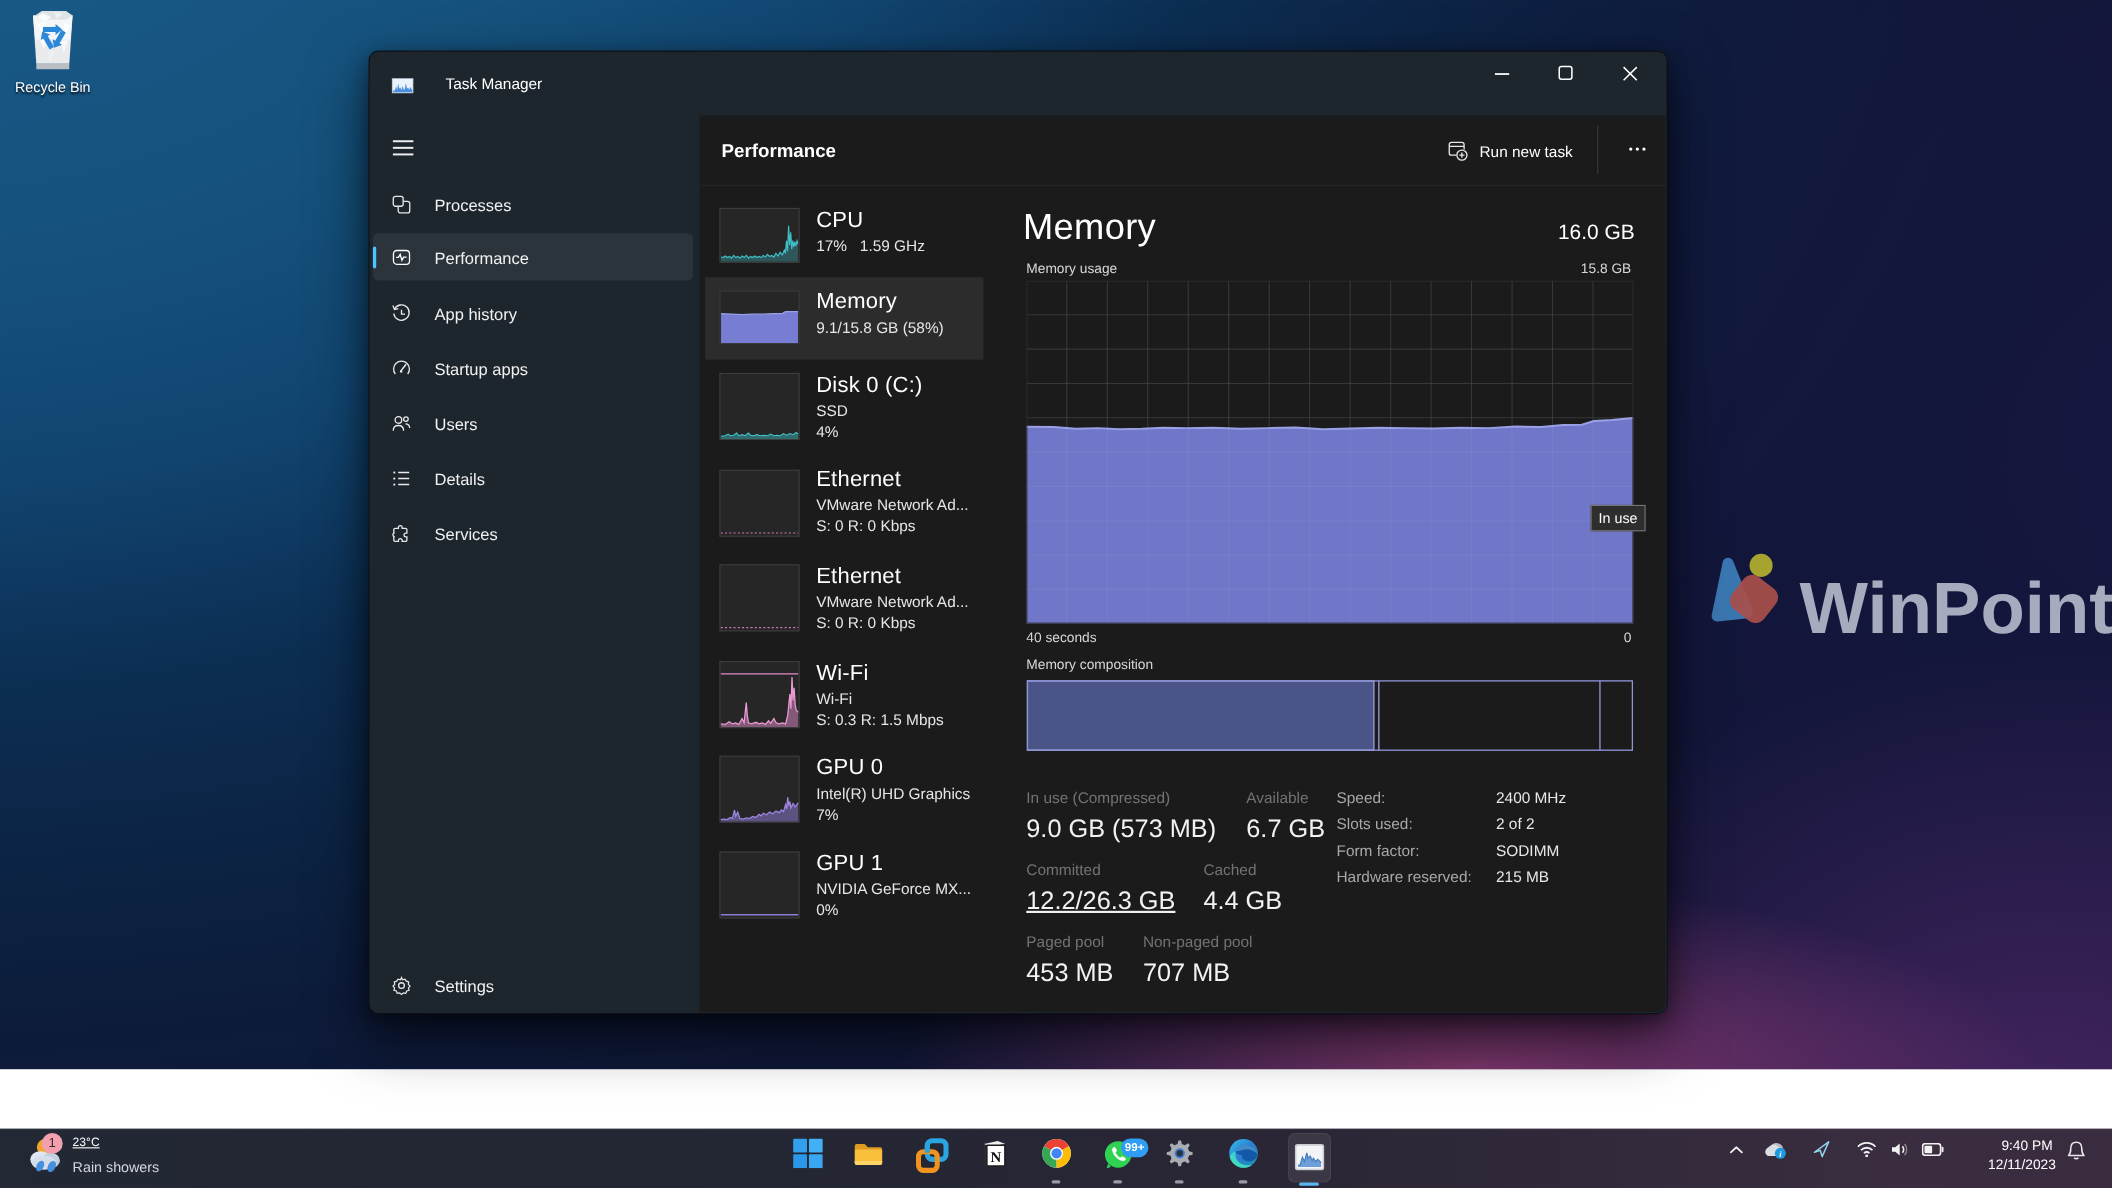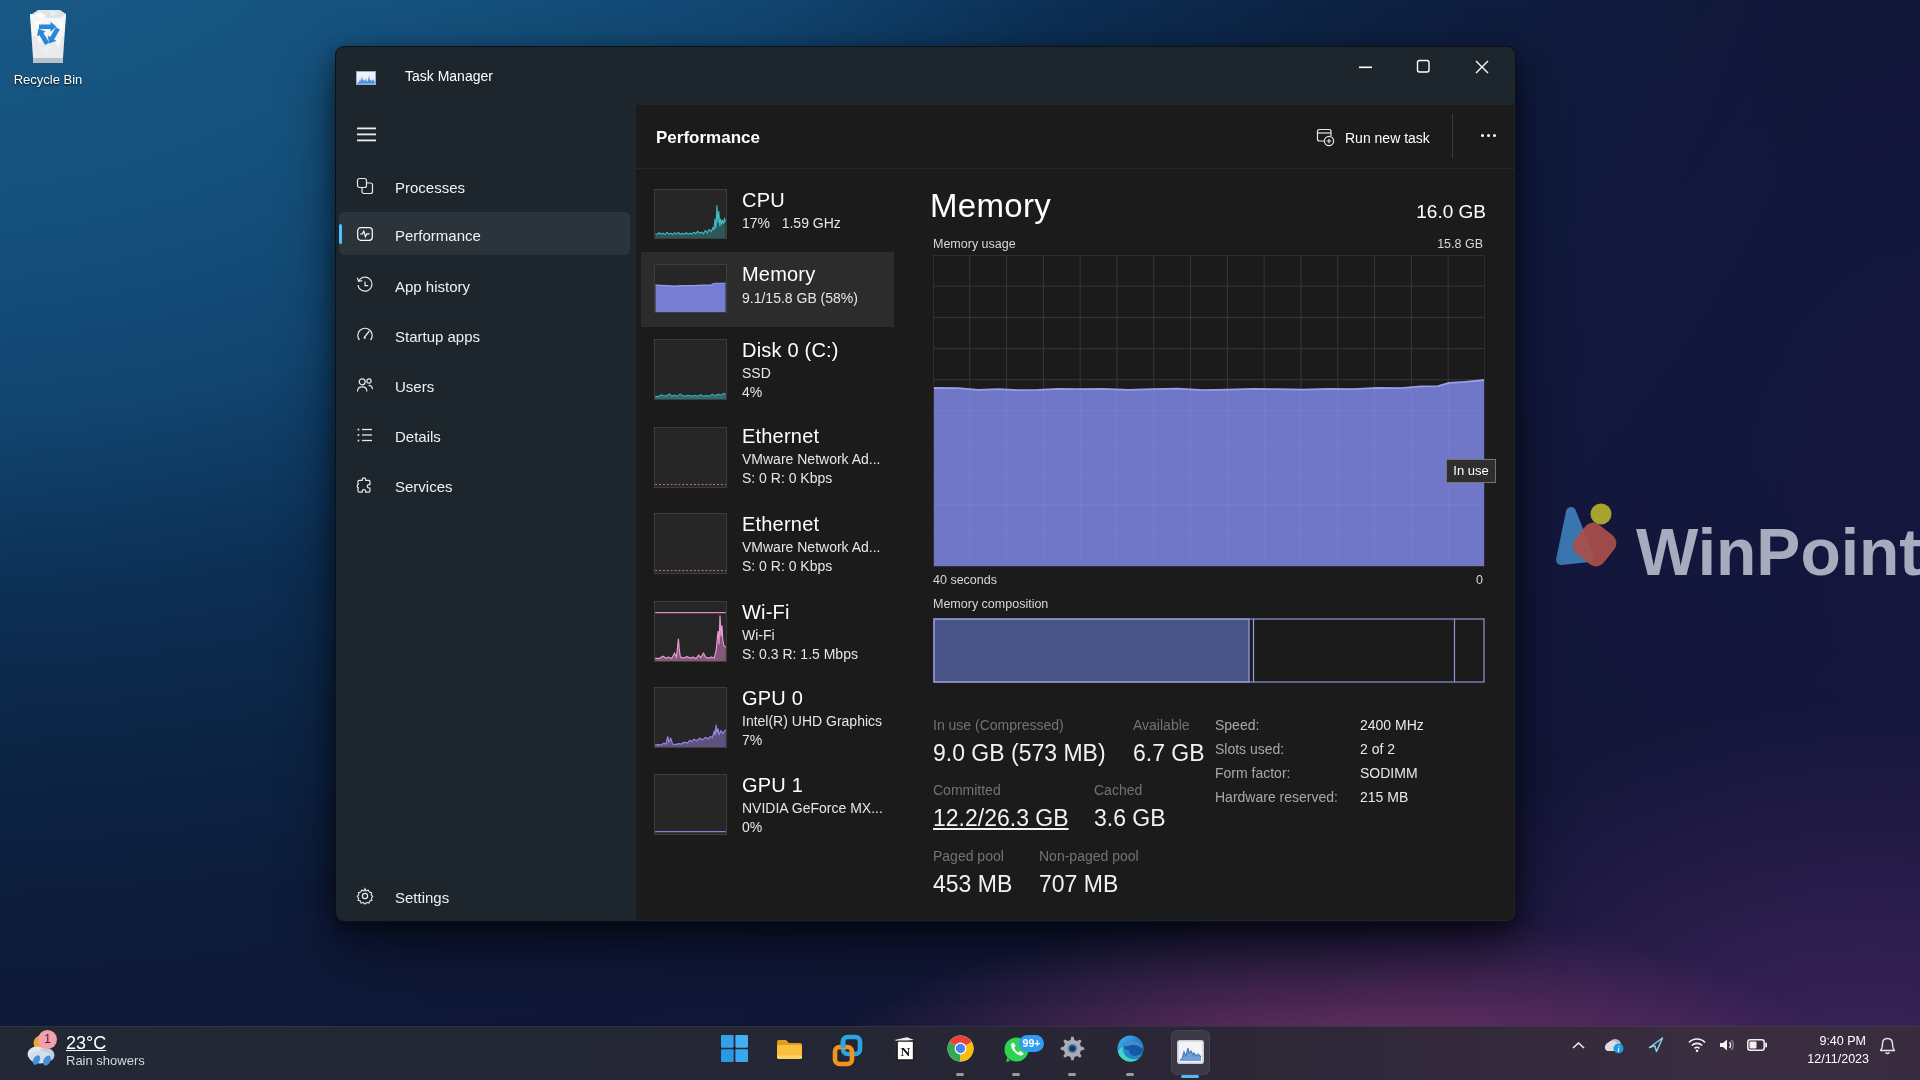--- a/index.html
+++ b/index.html
@@ -1,18 +1,18 @@
 <!DOCTYPE html>
 <html><head>
 <meta charset="utf-8">
 <style>
 * { margin:0; padding:0; box-sizing:border-box; }
 html,body { width:1920px; height:1080px; overflow:hidden; font-family:"Liberation Sans", sans-serif; }
 #desktop {
-  position:absolute; left:0; top:0; width:1920px; height:1080px;
+  position:absolute; left:0; top:0; width:1920px; height:972px;
   background:
     radial-gradient(740px 250px at 69.5% 100.5%, rgba(224,84,156,0.52), rgba(224,84,156,0) 70%),
     radial-gradient(880px 640px at 97% 103%, rgba(126,54,142,0.44), rgba(126,54,142,0) 64%),
     radial-gradient(1600px 1150px at 110% 42%, rgba(26,24,74,0.5), rgba(26,24,74,0) 72%),
     radial-gradient(2400px 1600px at -5% -18%, #1b5f8e 0%, #15517c 26%, #114570 38%, #0c2e53 50%, #0c2444 60%, #0d1b3a 70%, #101635 82%, #111535 100%);
 }
 .abs { position:absolute; }
 .txt { position:absolute; white-space:nowrap; }
 
 
@@ -272,21 +272,21 @@
       <path d="M521.5,1 V64" stroke="#8f96d8" stroke-width="1.2"></path>
     </svg></div>
 
     <div class="lbl" style="left:297px; top:612px;">In use (Compressed)</div>
     <div class="lbl" style="left:497px; top:612px;">Available</div>
     <div class="val" style="left:297px; top:637px;">9.0 GB (573 MB)</div>
     <div class="val" style="left:497px; top:637px;">6.7 GB</div>
     <div class="lbl" style="left:297px; top:677px;">Committed</div>
     <div class="lbl" style="left:458px; top:677px;">Cached</div>
     <div class="val" style="left:297px; top:702px;text-decoration:underline;">12.2/26.3 GB</div>
-    <div class="val" style="left:458px; top:702px;">3.6 GB</div>
+    <div class="val" style="left:458px; top:702px;">4.4 GB</div>
     <div class="lbl" style="left:297px; top:743px;">Paged pool</div>
     <div class="lbl" style="left:403px; top:743px;">Non-paged pool</div>
     <div class="val" style="left:297px; top:768px;">453 MB</div>
     <div class="val" style="left:403px; top:768px;">707 MB</div>
 
     <div class="rlbl" style="top:612px;">Speed:</div>          
         <div class="rval" style="top:612px;">2400 MHz</div>
     <div class="rlbl" style="top:636px;">Slots used:</div>      
         <div class="rval" style="top:636px;">2 of 2</div>
     <div class="rlbl" style="top:660px;">Form factor:</div>     
@@ -303,21 +303,21 @@
     <circle cx="22" cy="8" r="6.5" fill="#1d2530"></circle>
     <ellipse cx="13" cy="22" rx="9.5" ry="7.5" fill="#dde6f1"></ellipse>
     <ellipse cx="22" cy="23" rx="8.5" ry="7" fill="#c3cfdf"></ellipse>
     <ellipse cx="16" cy="25" rx="11" ry="6.5" fill="#d3deea"></ellipse>
     <g fill="#4590dd">
       <ellipse cx="12.5" cy="28" rx="3.2" ry="5.2" transform="rotate(28 12.5 28)"></ellipse>
       <ellipse cx="23" cy="28.5" rx="3.4" ry="5.4" transform="rotate(28 23 28.5)"></ellipse>
     </g>
   </svg>
   <div class="abs" style="left:38px; top:3px; width:19px; height:19px; border-radius:50%; background:#f2a0ae; color:#40272c; font-size:12px; text-align:center; line-height:19px;">1</div>
-  <div class="txt" style="left:66px; top:6px; font-size:18px; color:#ffffff;text-decoration:underline;">23°C</div>
+  <div class="txt" style="left:66px; top:6px; font-size:11px; color:#ffffff;text-decoration:underline;">23°C</div>
   <div class="txt" style="left:66px; top:26px; font-size:13px; color:#d4d8de;">Rain showers</div>
 
   <svg width="27" height="27" viewBox="0 0 25 25" style="position:absolute;left:721px;top:8px;">
     <rect x="0" y="0" width="11.7" height="11.7" rx="1" fill="#33a0ee"></rect>
     <rect x="13.3" y="0" width="11.7" height="11.7" rx="1" fill="#43aff5"></rect>
     <rect x="0" y="13.3" width="11.7" height="11.7" rx="1" fill="#2a97e8"></rect>
     <rect x="13.3" y="13.3" width="11.7" height="11.7" rx="1" fill="#39a6f0"></rect>
   </svg>
 
   <svg width="27" height="22" viewBox="0 0 27 22" style="position:absolute;left:776px;top:11px;">

